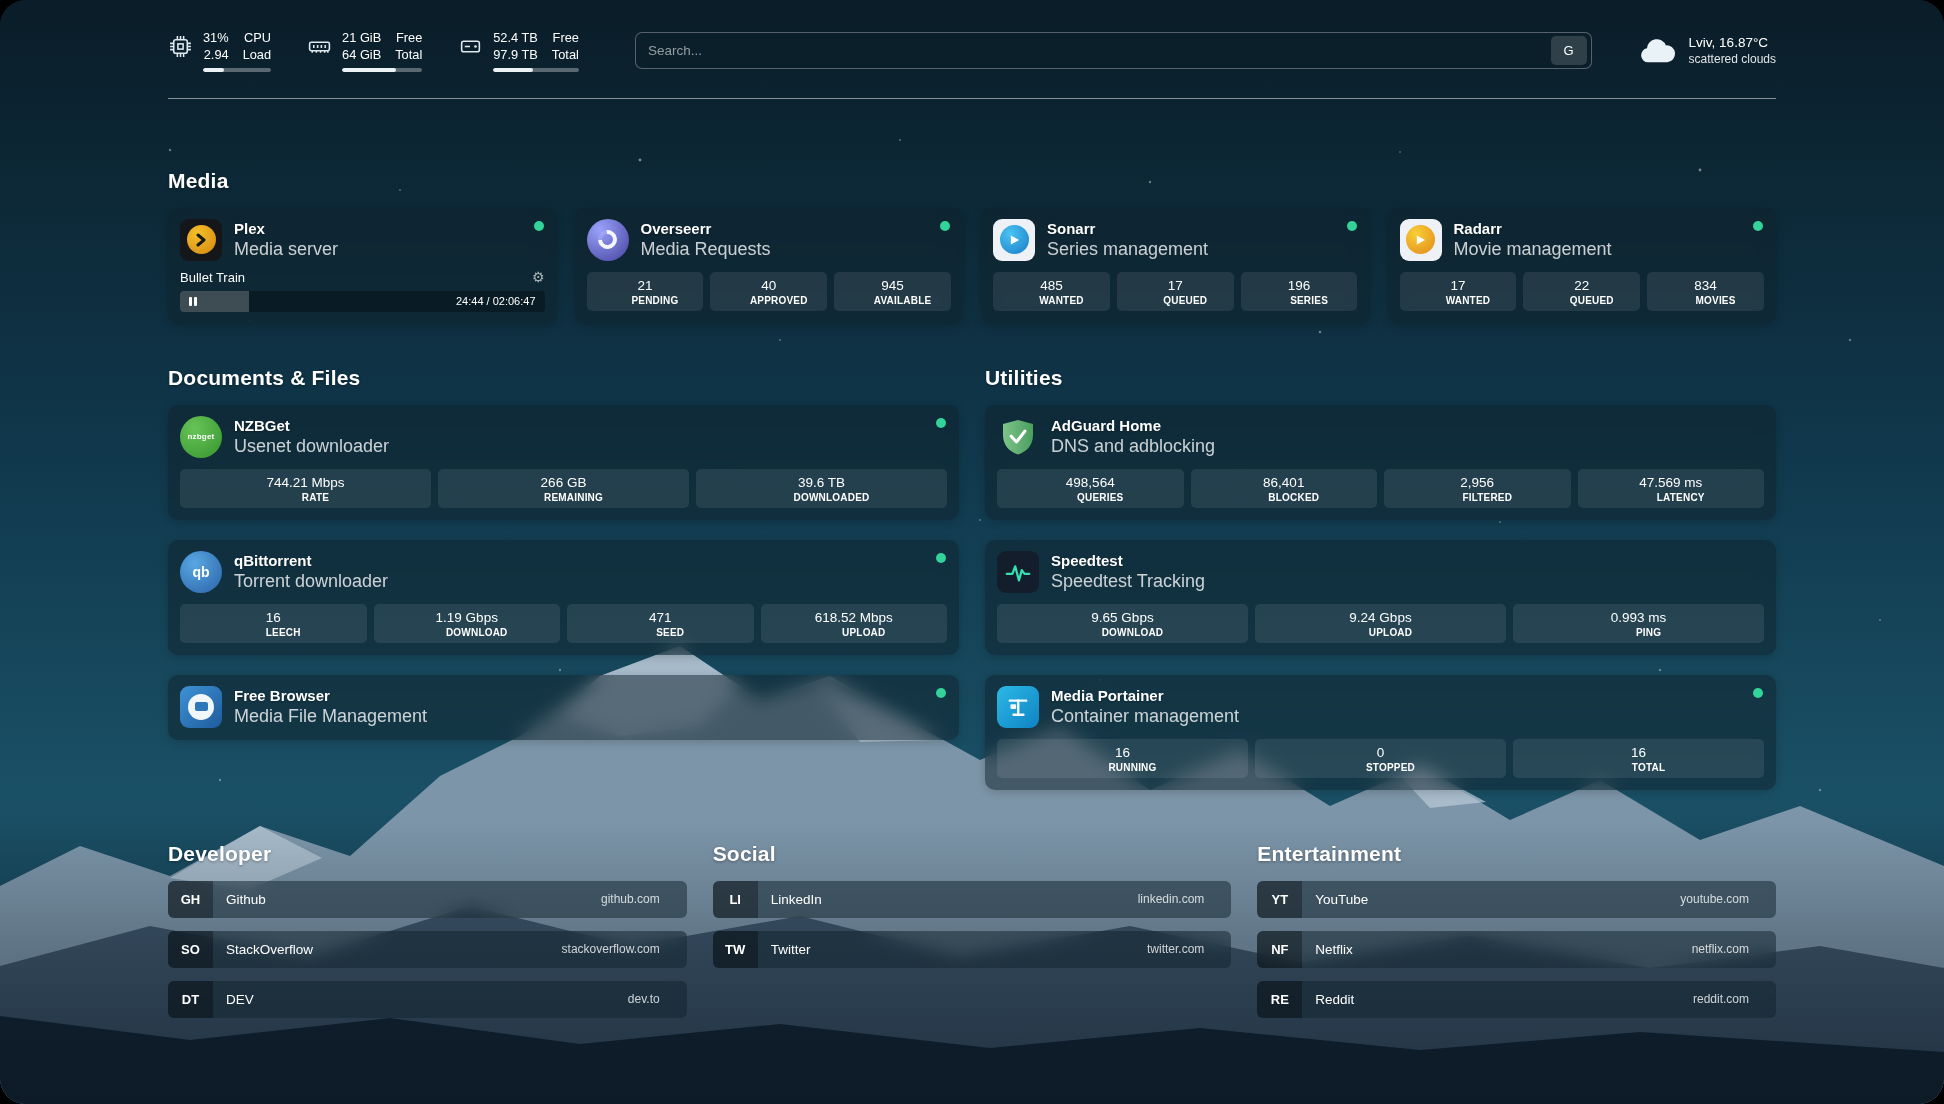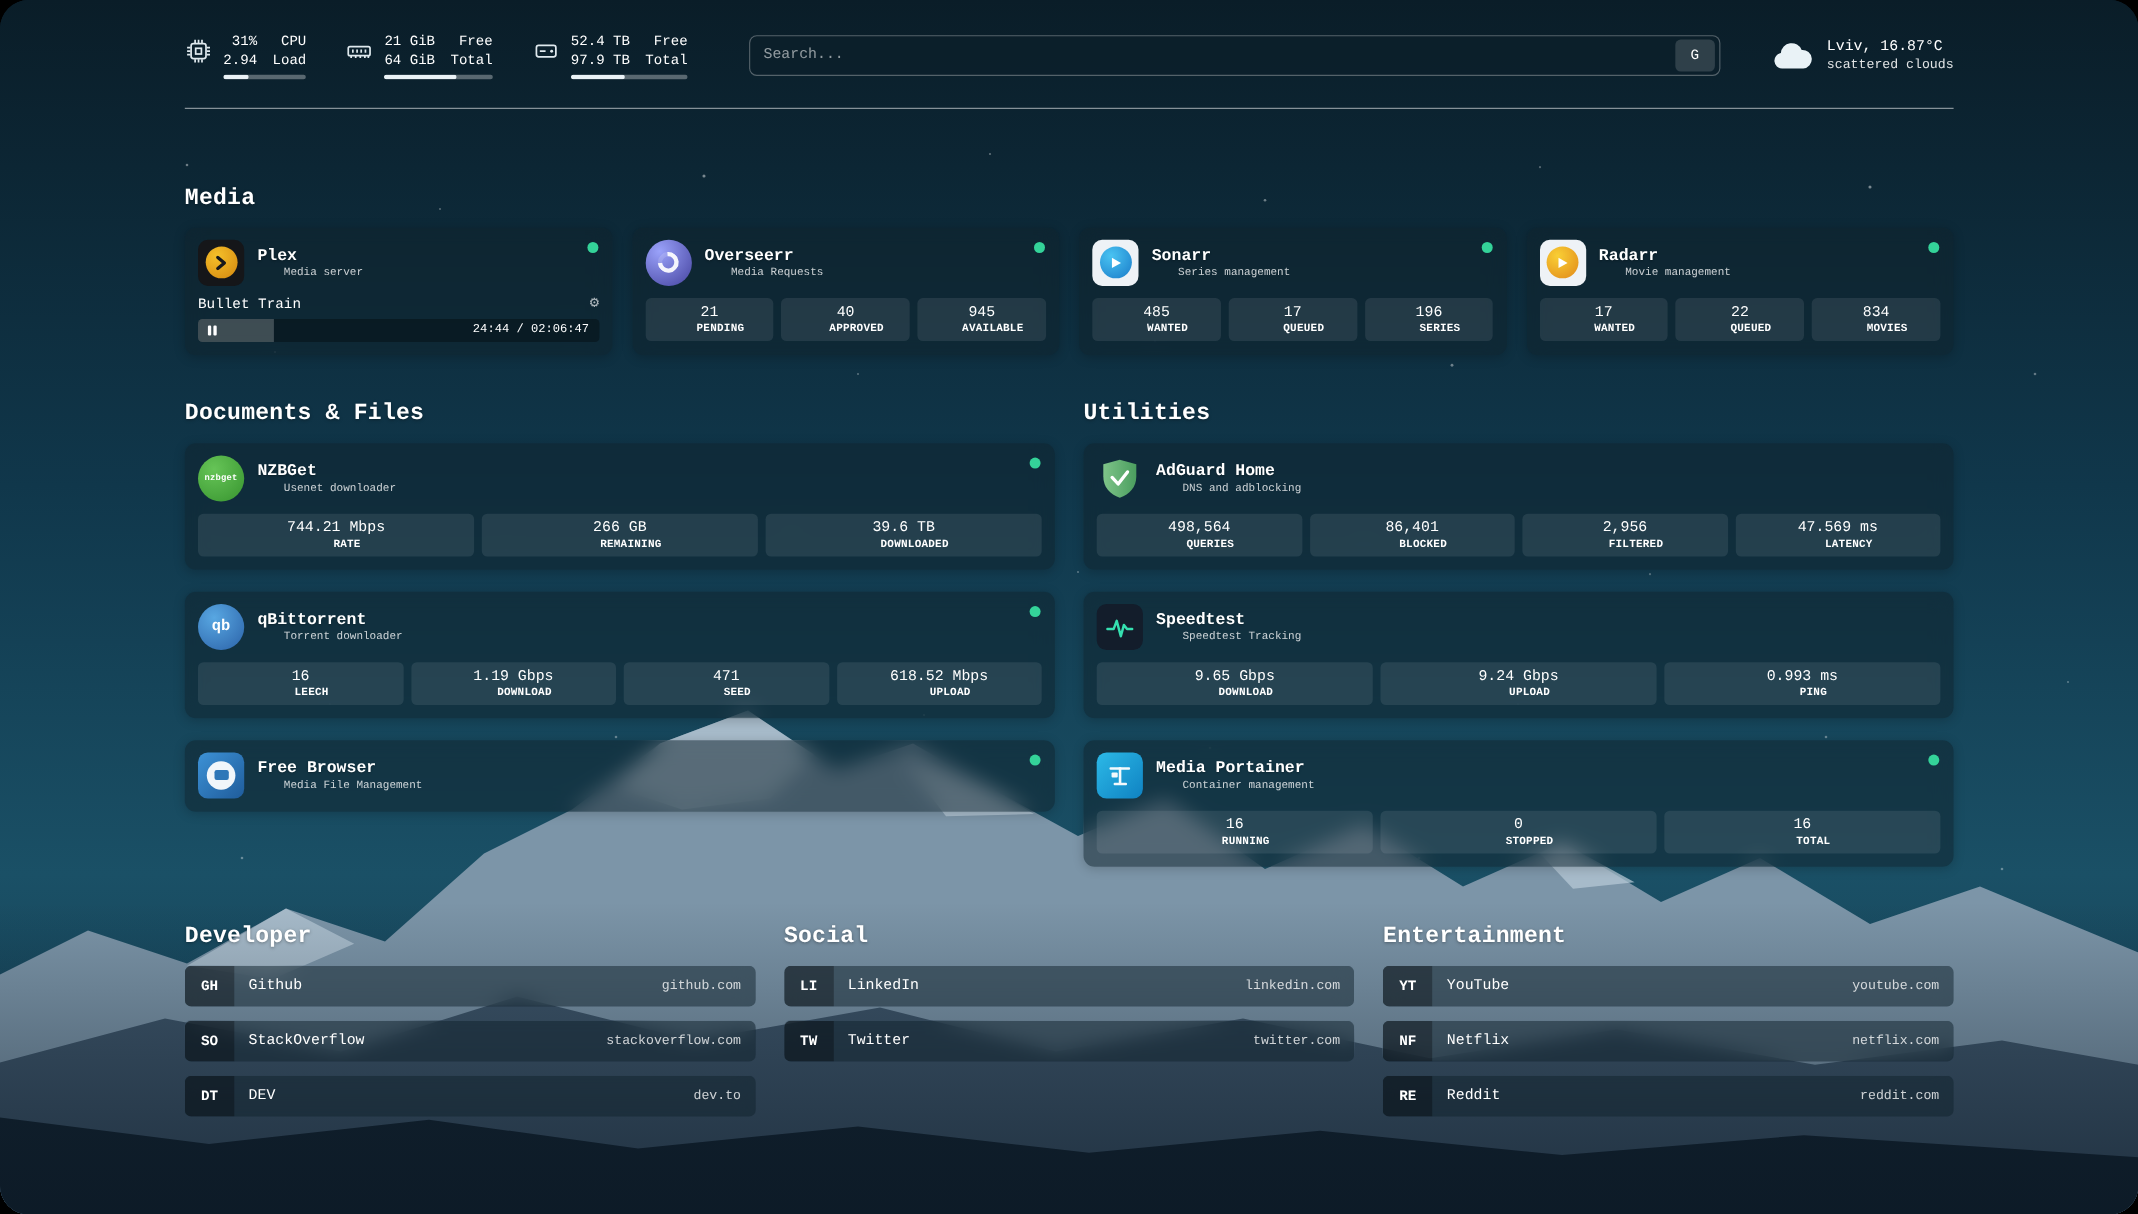--- a/index.html
+++ b/index.html
@@ -1,18 +1,18 @@
 <!DOCTYPE html>
 <html><head>
 <meta charset="utf-8">
 <style>
   * { margin:0; padding:0; box-sizing:border-box; }
   html,body { width:1944px; height:1104px; background:#000; overflow:hidden; }
   body { font-family:"Liberation Sans", sans-serif; color:#fff; }
-  .screen { position:relative; width:1944px; height:1104px; border-radius:26px; overflow:hidden; background:#0b2130;font-family:Liberation Mono, monospace; }
+  .screen { position:relative; width:1944px; height:1104px; border-radius:26px; overflow:hidden; background:#0b2130; }
   .bg { position:absolute; inset:0; width:100%; height:100%; display:block; }
   .content { position:relative; z-index:1; padding:0 168px; }
 
   
   .topbar { display:flex; align-items:center; padding-top:30px; }
   .hw { display:flex; align-items:flex-start; margin-right:36px; }
   .hicon { width:25px; height:25px; margin:4px 10px 0 0; flex:none; }
   .hgrid { display:grid; grid-template-columns:max-content max-content; column-gap:14px; font-size:12.8px; line-height:1.32; }
   .hv { text-align:right; }
   .hl { text-align:right; }
@@ -37,21 +37,21 @@
   .grid4 { display:grid; grid-template-columns:repeat(4,1fr); gap:18px; }
   .twocol { display:grid; grid-template-columns:1fr 1fr; gap:26px; margin-top:42px; }
   .colcards { display:flex; flex-direction:column; gap:20px; }
 
   
   .card { position:relative; background:rgba(15,34,44,0.52); border-radius:10px; padding:11px 12px 12px; backdrop-filter:blur(9px); box-shadow:0 2px 10px rgba(0,0,0,0.18); }
   .dot { position:absolute; top:13px; right:13px; width:10px; height:10px; border-radius:50%; background:#34d399; }
   .chead { display:flex; align-items:center; gap:12px; padding-right:22px; cursor:pointer; }
   .icon { width:42px; height:42px; border-radius:9px; display:flex; align-items:center; justify-content:center; flex:none; }
   .tname { font-size:15px; font-weight:600; text-shadow:0 1px 2px rgba(0,0,0,.3); }
-  .tsub { font-size:10px; color:rgba(255,255,255,0.78); margin-top:2px;margin-left:24px; }
+  .tsub { font-size:18px; color:rgba(255,255,255,0.78); margin-top:2px; }
 
   .stats { display:flex; gap:7px; margin-top:11px; }
   .stat { flex:1; background:rgba(255,255,255,0.085); border-radius:5px; text-align:center; padding:6px 2px 5px; }
   .stat-v { font-size:13.5px; }
   .stat-l { font-size:10px; font-weight:700; letter-spacing:.2px; margin-top:2px;padding-left:20px; }
 
   
   .player { margin-top:9px; }
   .player-top { display:flex; align-items:center; justify-content:space-between; font-size:13px; margin-bottom:6px; }
   .gear { font-size:14px; color:rgba(255,255,255,0.65); cursor:pointer; line-height:1; }
@@ -79,21 +79,21 @@
   .fb-b { width:13px; height:9px; border-radius:2px; background:#2e77b8; display:block; }
   .i-adguard { background:transparent; }
   .i-speedtest { background:#131d2b; }
   .i-portainer { background:linear-gradient(135deg,#2cb9e7,#0f82c2); }
 
   
   .bmwrap { display:grid; grid-template-columns:1fr 1fr 1fr; gap:26px; margin-top:52px; padding-bottom:30px; }
   .bmrow { display:flex; align-items:center; height:37px; background:rgba(15,34,44,0.5); border-radius:6px; overflow:hidden; margin-bottom:13px; cursor:pointer; backdrop-filter:blur(8px); }
   .bmabbr { width:45px; align-self:stretch; display:flex; align-items:center; justify-content:center; background:rgba(0,0,0,0.30); font-size:13px; font-weight:700; flex:none; }
   .bmname { flex:1; padding-left:13px; font-size:13.5px; }
-  .bmurl { padding-right:13px; font-size:12px; color:rgba(255,255,255,0.78); }
+  .bmurl { padding-right:27px; font-size:12px; color:rgba(255,255,255,0.78); }
 </style>
 </head>
 <body>
 
 <div class="screen">
 
   <svg class="bg" viewBox="0 0 1944 1104" preserveAspectRatio="none">
     <defs>
       <linearGradient id="sky" x1="0" y1="0" x2="0" y2="1">
         <stop offset="0" stop-color="#0a1d28"></stop>

